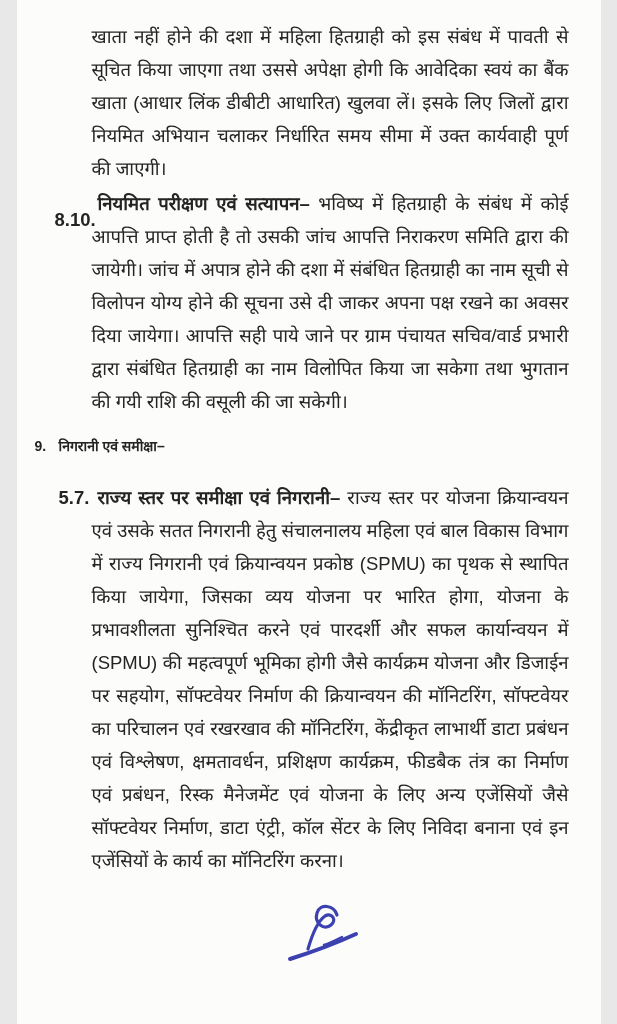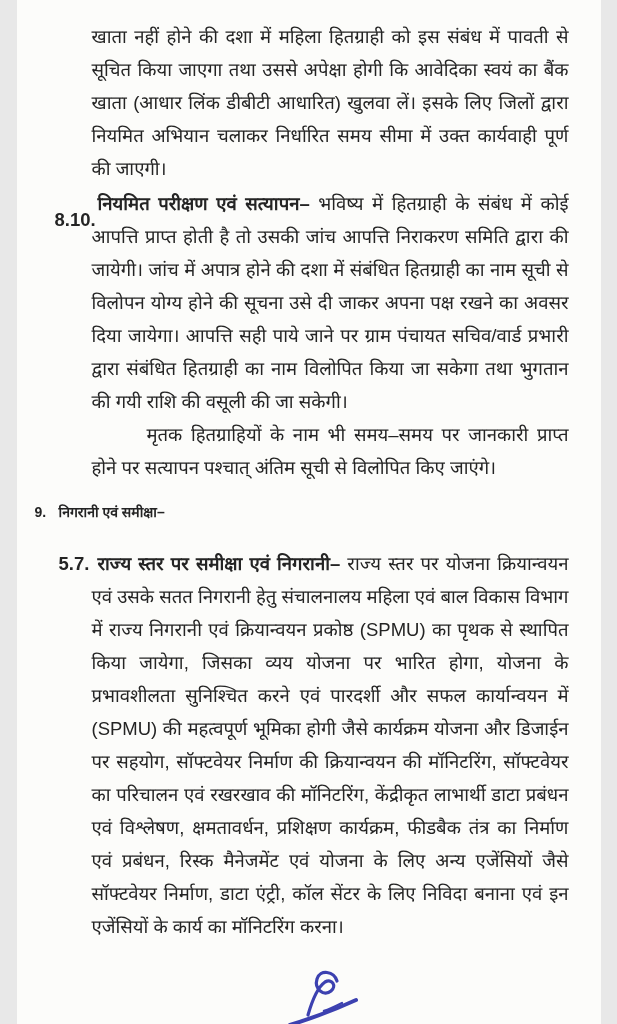--- a/index.html
+++ b/index.html
@@ -80,21 +80,20 @@
 
 <div class="page">
 
   <p class="body-text para-continuation">खाता नहीं होने की दशा में महिला हितग्राही को इस संबंध में पावती से सूचित किया जाएगा तथा उससे अपेक्षा होगी कि आवेदिका स्वयं का बैंक खाता (आधार लिंक डीबीटी आधारित) खुलवा लें। इसके लिए जिलों द्वारा नियमित अभियान चलाकर निर्धारित समय सीमा में उक्त कार्यवाही पूर्ण की जाएगी।</p>
 
   <p class="body-text numbered-item">
     <span class="item-number num-810">8.10.</span><span class="item-heading">नियमित परीक्षण एवं सत्यापन–</span>
     <span>भविष्य में हितग्राही के संबंध में कोई आपत्ति प्राप्त होती है तो उसकी जांच आपत्ति निराकरण समिति द्वारा की जायेगी। जांच में अपात्र होने की दशा में संबंधित हितग्राही का नाम सूची से विलोपन योग्य होने की सूचना उसे दी जाकर अपना पक्ष रखने का अवसर दिया जायेगा। आपत्ति सही पाये जाने पर ग्राम पंचायत सचिव/वार्ड प्रभारी द्वारा संबंधित हितग्राही का नाम विलोपित किया जा सकेगा तथा भुगतान की गयी राशि की वसूली की जा सकेगी।</span>
   </p>
 
-  <p class="body-text sub-paragraph">मृतक हितग्राहियों के नाम भी समय–समय पर जानकारी प्राप्त होने पर सत्यापन पश्चात् अंतिम सूची से विलोपित किए जाएंगे।</p>
 
   <p class="section-heading">
     <span class="section-number">9.</span><span>निगरानी एवं समीक्षा–</span>
   </p>
 
   <p class="body-text numbered-item">
     <span class="item-number num-91">5.7.</span><span class="item-heading">राज्य स्तर पर समीक्षा एवं निगरानी–</span>
     <span>राज्य स्तर पर योजना क्रियान्वयन एवं उसके सतत निगरानी हेतु संचालनालय महिला एवं बाल विकास विभाग में राज्य निगरानी एवं क्रियान्वयन प्रकोष्ठ (SPMU) का पृथक से स्थापित किया जायेगा, जिसका व्यय योजना पर भारित होगा, योजना के प्रभावशीलता सुनिश्चित करने एवं पारदर्शी और सफल कार्यान्वयन में (SPMU) की महत्वपूर्ण भूमिका होगी जैसे कार्यक्रम योजना और डिजाईन पर सहयोग, सॉफ्टवेयर निर्माण की क्रियान्वयन की मॉनिटरिंग, सॉफ्टवेयर का परिचालन एवं रखरखाव की मॉनिटरिंग, केंद्रीकृत लाभार्थी डाटा प्रबंधन एवं विश्लेषण, क्षमतावर्धन, प्रशिक्षण कार्यक्रम, फीडबैक तंत्र का निर्माण एवं प्रबंधन, रिस्क मैनेजमेंट एवं योजना के लिए अन्य एजेंसियों जैसे सॉफ्टवेयर निर्माण, डाटा एंट्री, कॉल सेंटर के लिए निविदा बनाना एवं इन एजेंसियों के कार्य का मॉनिटरिंग करना।</span>
   </p>
 

